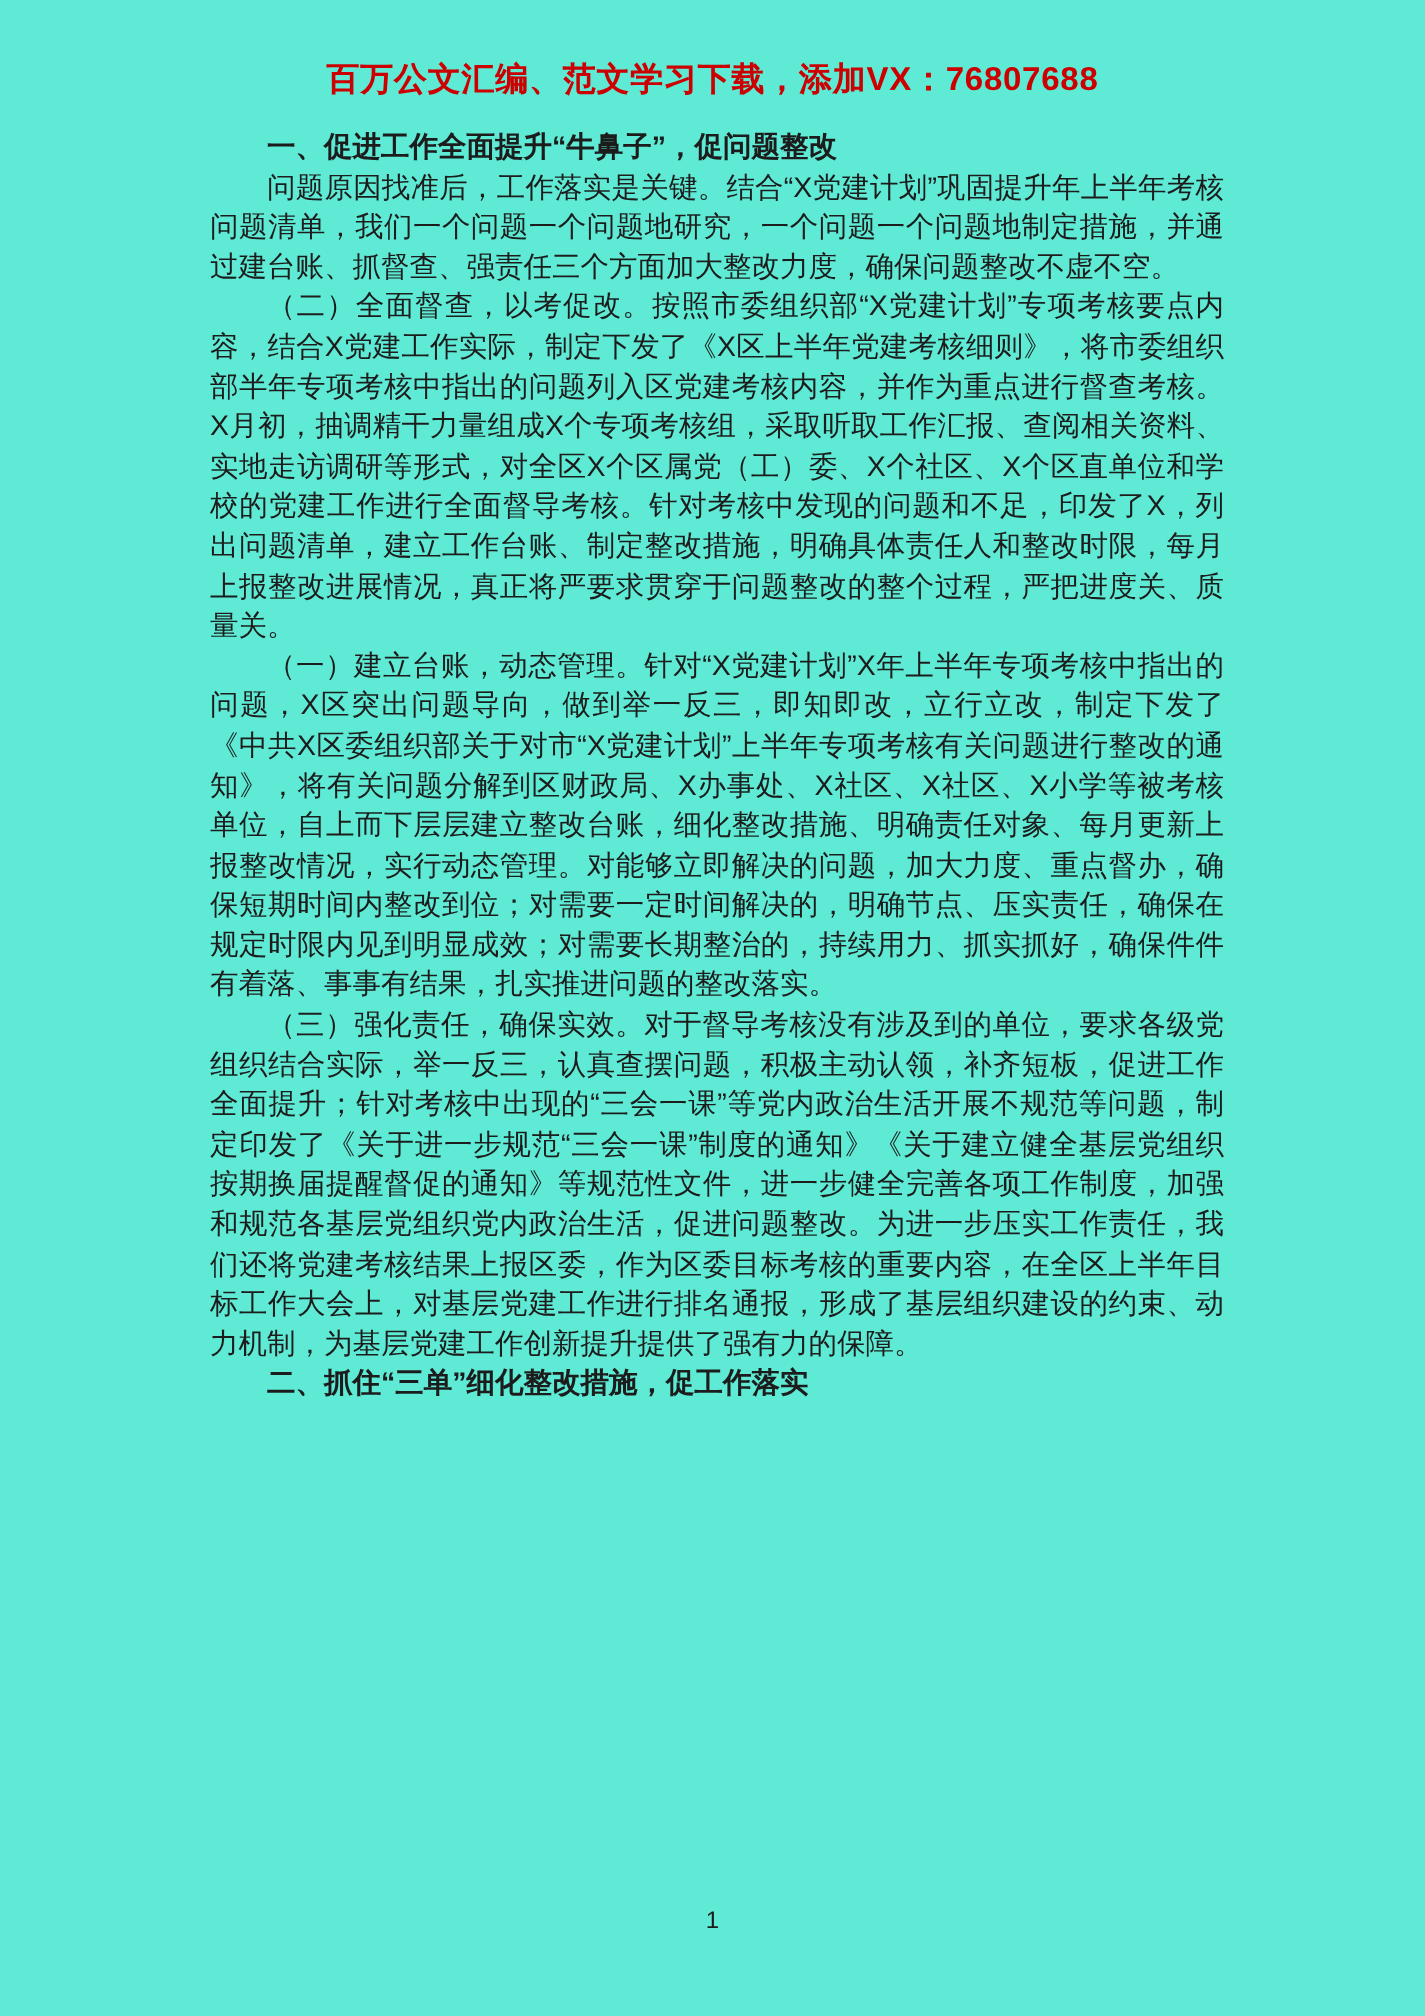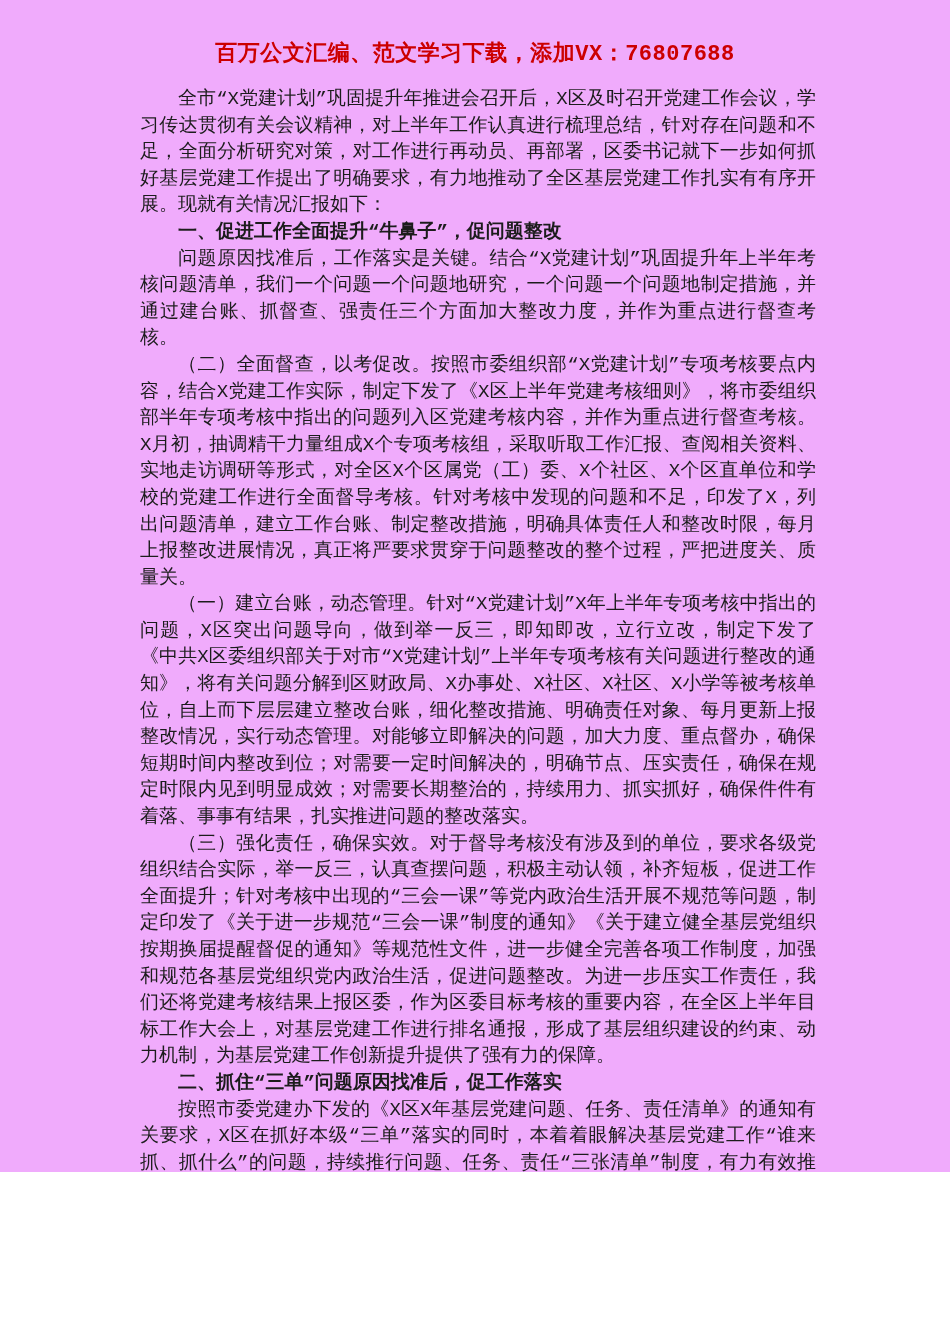--- a/index.html
+++ b/index.html
@@ -3,24 +3,24 @@
 <meta charset="utf-8">
 <style>
   html, body {
     margin: 0;
     padding: 0;
     background: #ffffff;
   }
   .page {
     position: relative;
     width: 950px;
-    height: 1172px;
+    height: 1344px;
     margin: 0 auto;
-    background: #f0abfc;
-    font-family: Liberation Mono, monospace;
+    background: #5eead4;
+    font-family: Liberation Sans, sans-serif;
     color: #1c1c1c;
     overflow: hidden;
   }
   .promo {
     position: absolute;
     top: 38px;
     left: 0;
     width: 100%;
     text-align: center;
     color: #cc0000;
@@ -58,25 +58,23 @@
   }
 </style>
 </head>
 <body>
 
 <div class="page">
 
   <div class="promo" style="color: rgb(204, 0, 0);">百万公文汇编、范文学习下载，添加VX：76807688</div>
 
   <div class="content">
-    <p>全市“X党建计划”巩固提升年推进会召开后，X区及时召开党建工作会议，学习传达贯彻有关会议精神，对上半年工作认真进行梳理总结，针对存在问题和不足，全面分析研究对策，对工作进行再动员、再部署，区委书记就下一步如何抓好基层党建工作提出了明确要求，有力地推动了全区基层党建工作扎实有有序开展。现就有关情况汇报如下：</p>
     <p class="heading">一、促进工作全面提升“牛鼻子”，促问题整改</p>
-    <p>问题原因找准后，工作落实是关键。结合“X党建计划”巩固提升年上半年考核问题清单，我们一个问题一个问题地研究，一个问题一个问题地制定措施，并通过建台账、抓督查、强责任三个方面加大整改力度，并作为重点进行督查考核。</p>
+    <p>问题原因找准后，工作落实是关键。结合“X党建计划”巩固提升年上半年考核问题清单，我们一个问题一个问题地研究，一个问题一个问题地制定措施，并通过建台账、抓督查、强责任三个方面加大整改力度，确保问题整改不虚不空。</p>
     <p>（二）全面督查，以考促改。按照市委组织部“X党建计划”专项考核要点内容，结合X党建工作实际，制定下发了《X区上半年党建考核细则》，将市委组织部半年专项考核中指出的问题列入区党建考核内容，并作为重点进行督查考核。X月初，抽调精干力量组成X个专项考核组，采取听取工作汇报、查阅相关资料、实地走访调研等形式，对全区X个区属党（工）委、X个社区、X个区直单位和学校的党建工作进行全面督导考核。针对考核中发现的问题和不足，印发了X，列出问题清单，建立工作台账、制定整改措施，明确具体责任人和整改时限，每月上报整改进展情况，真正将严要求贯穿于问题整改的整个过程，严把进度关、质量关。</p>
     <p>（一）建立台账，动态管理。针对“X党建计划”X年上半年专项考核中指出的问题，X区突出问题导向，做到举一反三，即知即改，立行立改，制定下发了《中共X区委组织部关于对市“X党建计划”上半年专项考核有关问题进行整改的通知》，将有关问题分解到区财政局、X办事处、X社区、X社区、X小学等被考核单位，自上而下层层建立整改台账，细化整改措施、明确责任对象、每月更新上报整改情况，实行动态管理。对能够立即解决的问题，加大力度、重点督办，确保短期时间内整改到位；对需要一定时间解决的，明确节点、压实责任，确保在规定时限内见到明显成效；对需要长期整治的，持续用力、抓实抓好，确保件件有着落、事事有结果，扎实推进问题的整改落实。</p>
     <p>（三）强化责任，确保实效。对于督导考核没有涉及到的单位，要求各级党组织结合实际，举一反三，认真查摆问题，积极主动认领，补齐短板，促进工作全面提升；针对考核中出现的“三会一课”等党内政治生活开展不规范等问题，制定印发了《关于进一步规范“三会一课”制度的通知》《关于建立健全基层党组织按期换届提醒督促的通知》等规范性文件，进一步健全完善各项工作制度，加强和规范各基层党组织党内政治生活，促进问题整改。为进一步压实工作责任，我们还将党建考核结果上报区委，作为区委目标考核的重要内容，在全区上半年目标工作大会上，对基层党建工作进行排名通报，形成了基层组织建设的约束、动力机制，为基层党建工作创新提升提供了强有力的保障。</p>
-    <p class="heading">二、抓住“三单”问题原因找准后，促工作落实</p>
-    <p>按照市委党建办下发的《X区X年基层党建问题、任务、责任清单》的通知有关要求，X区在抓好本级“三单”落实的同时，本着着眼解决基层党建工作“谁来抓、抓什么”的问题，持续推行问题、任务、责任“三张清单”制度，有力有效推动基层党建工作全面进步、全面从严、全面过硬。</p>
+    <p class="heading">二、抓住“三单”细化整改措施，促工作落实</p>
   </div>
 
   <div class="page-number">1</div>
 
 </div>
 
 </body></html>

